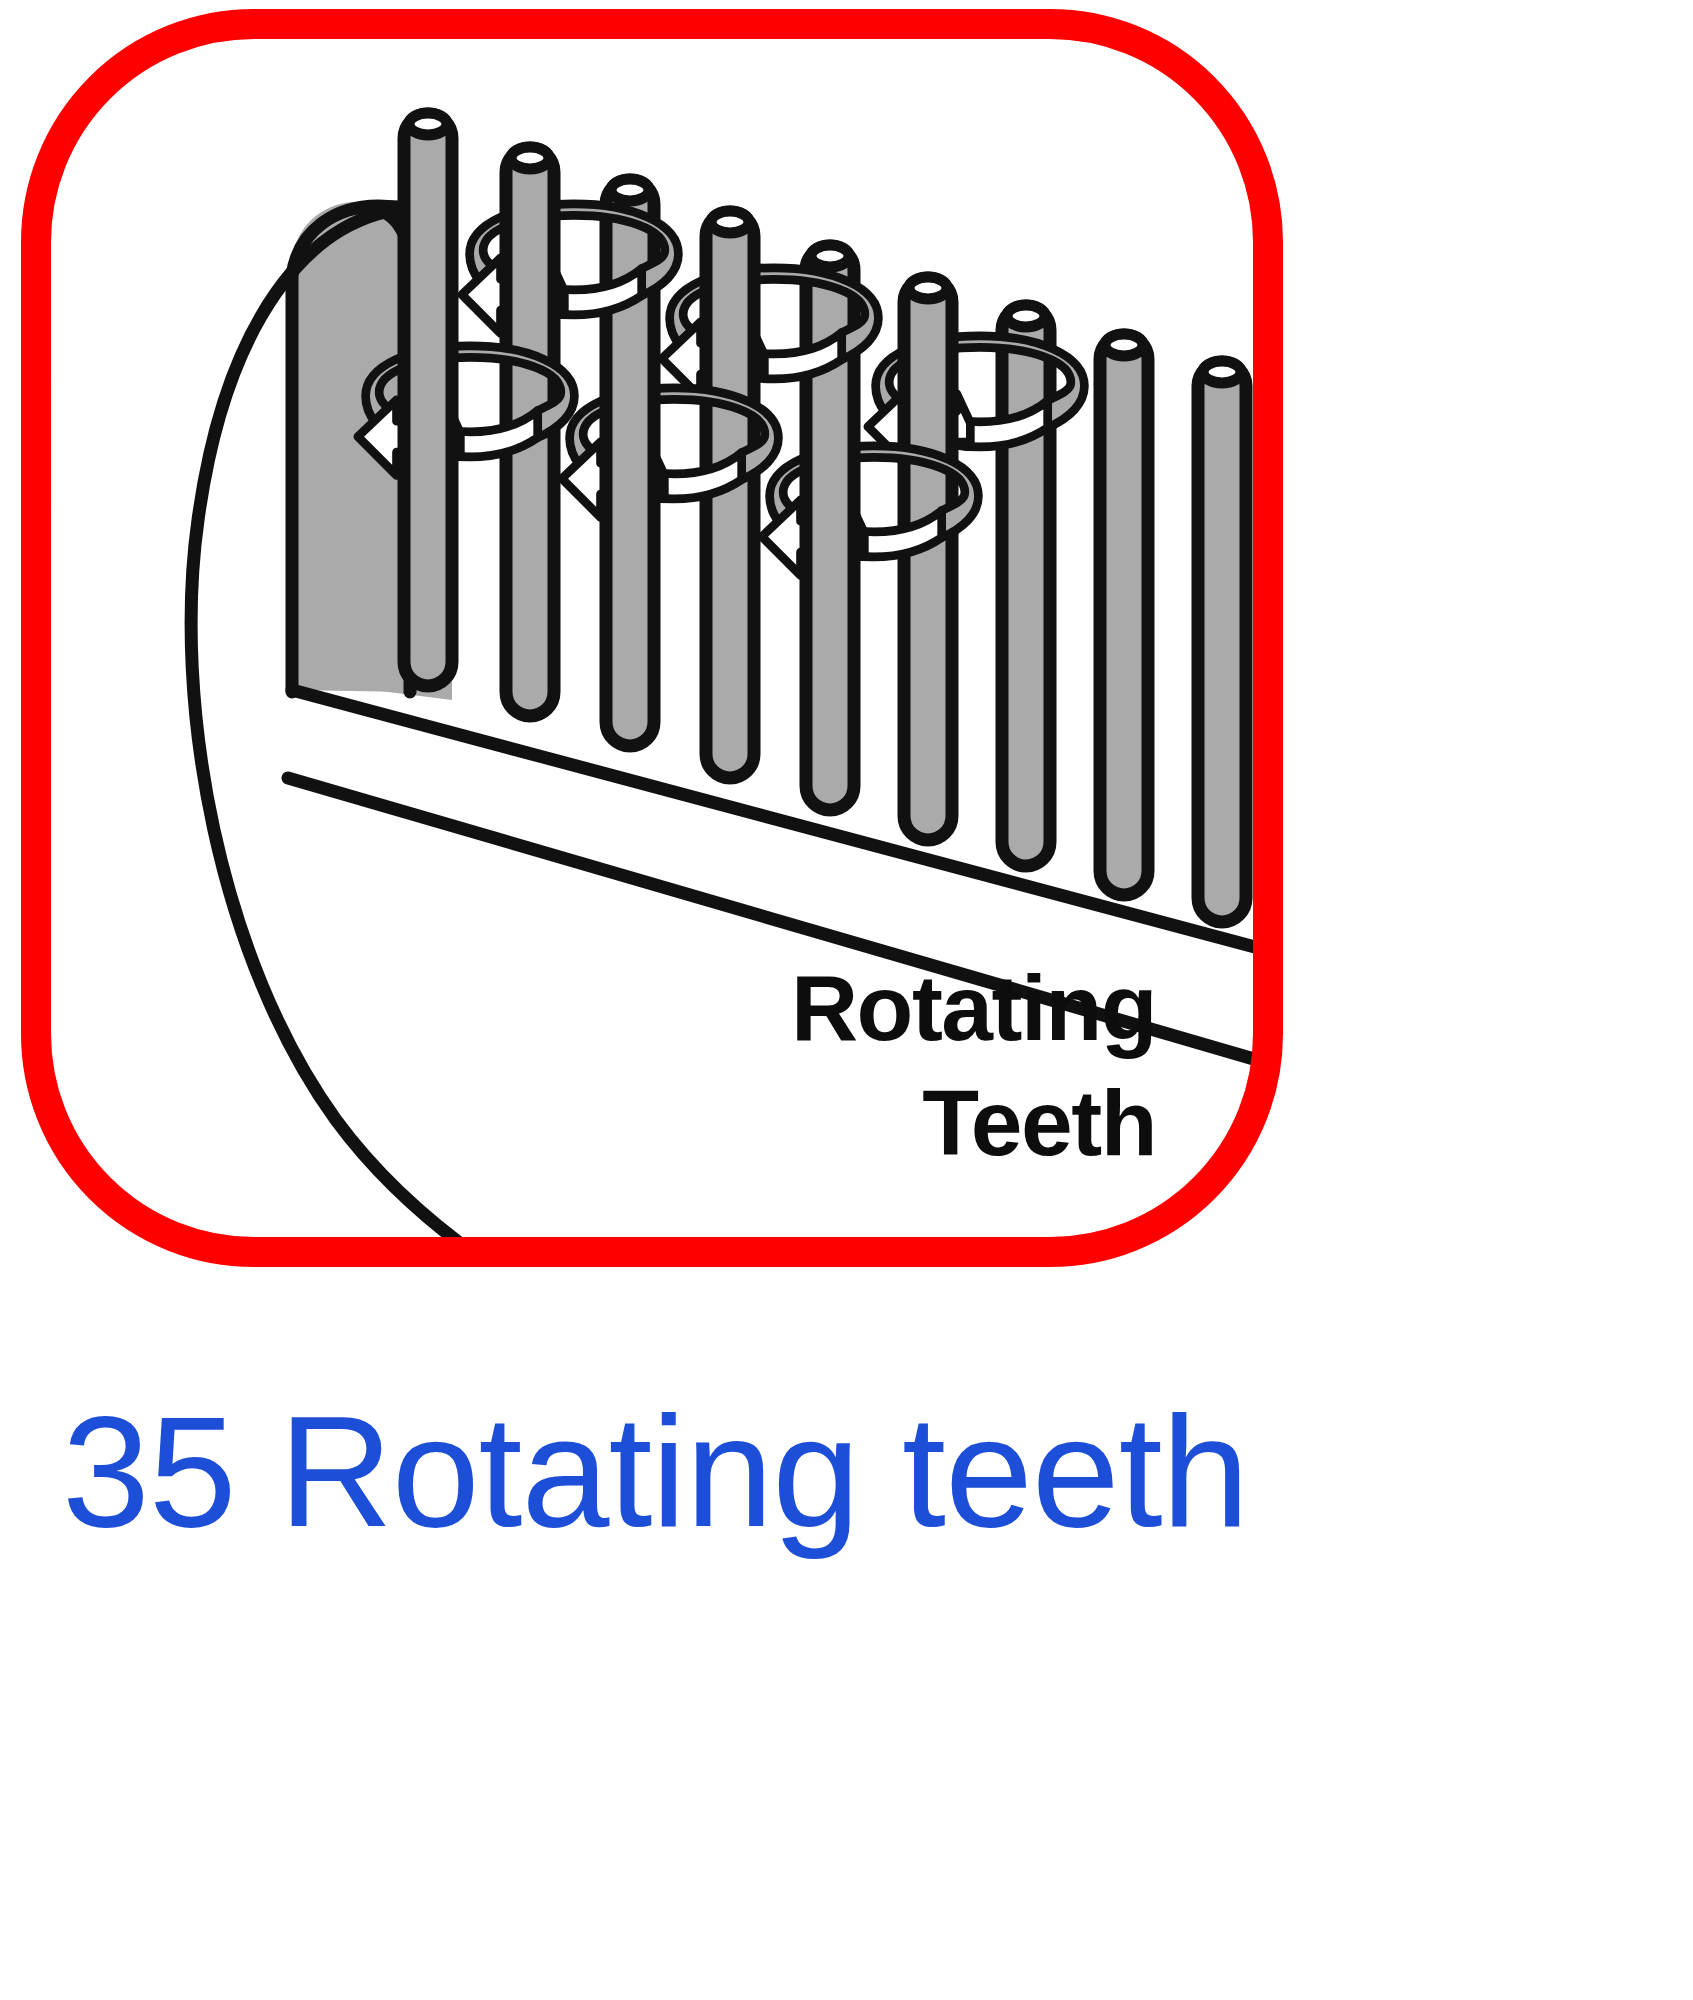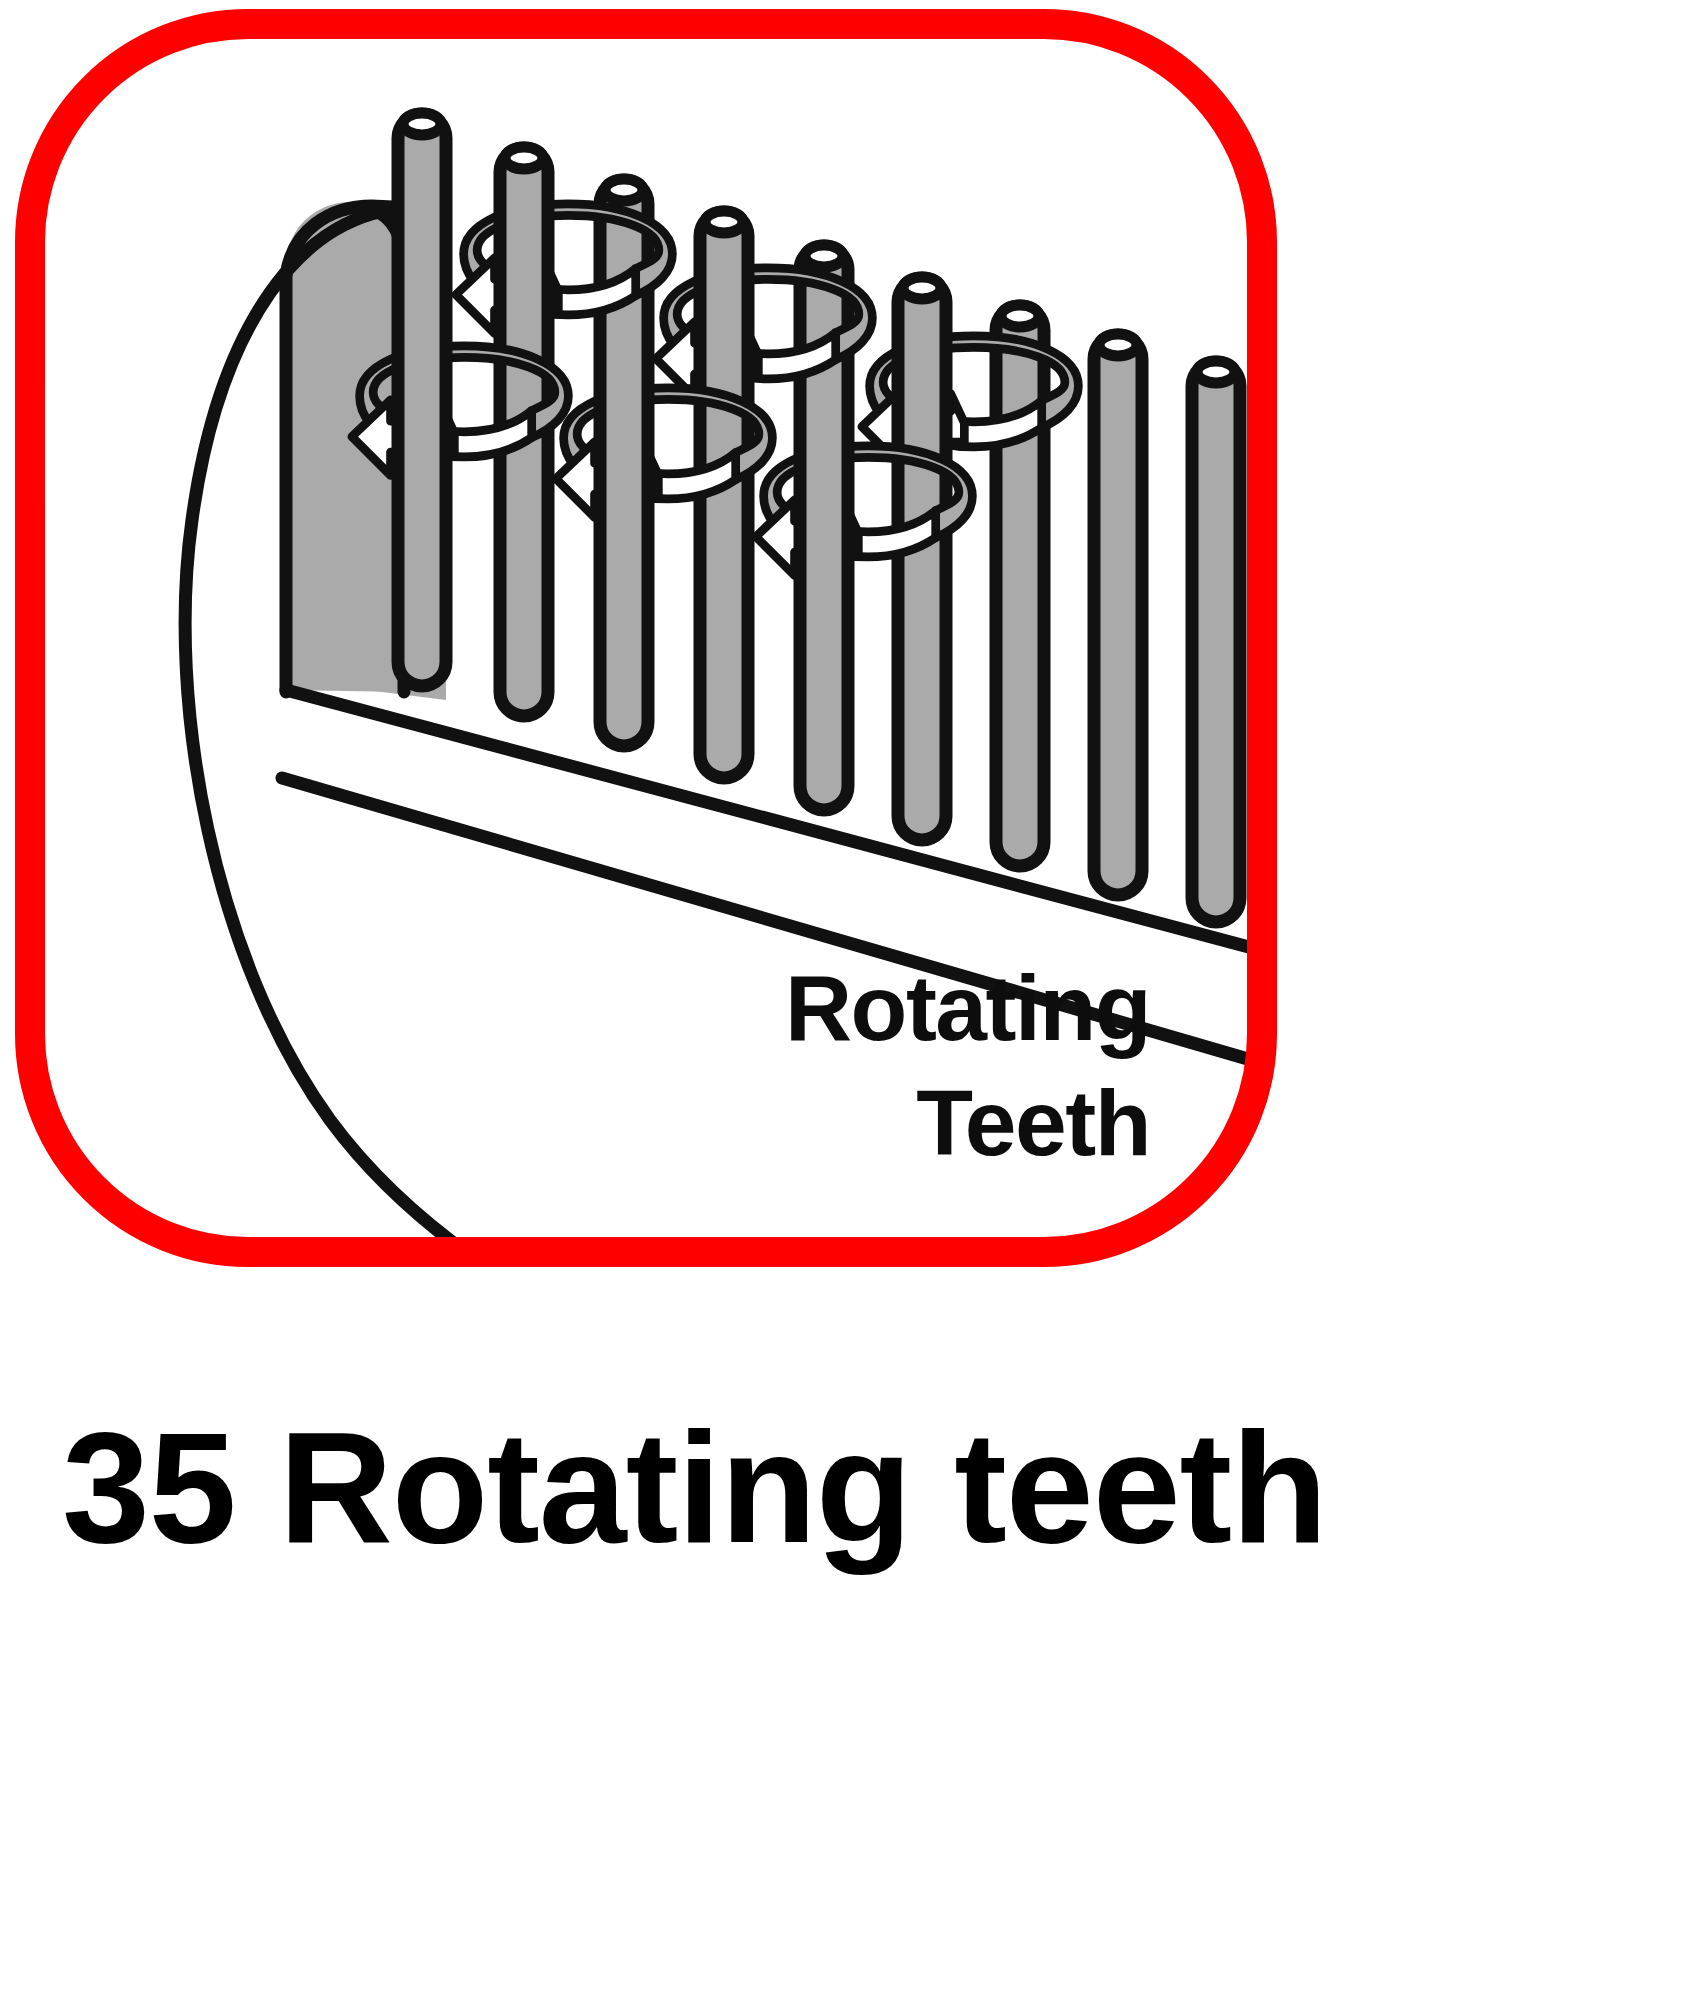--- a/index.html
+++ b/index.html
@@ -17,47 +17,47 @@
     -webkit-font-smoothing: antialiased;
   }
 
   
   #icon-card {
     position: absolute;
     left: 0px;
     top: 0px;
     width: 1537px;
     height: 1290px;
+    padding-left: 6px;
   }
   #icon-svg {
     display: block;
     width: 1693px;
     height: 1290px;
   }
 
   
   #caption {
     position: absolute;
     left: 0;
     top: 1385px;
     width: 1693px;
     text-align: left;
     padding-left: 62px;
     box-sizing: border-box;
   }
   #caption-text {
     display: inline-block;
     font-family: "Liberation Sans", sans-serif;
-    font-weight: bold;
+    font-weight: normal;
     font-size: 158px;
     line-height: 1.1;
     letter-spacing: -1px;
-    color: #000000;
+    color: #1d4ed8;
     white-space: nowrap;
-    margin-top: 16px;
   }
 
   
   .icon-label {
     font-family: "Liberation Sans", sans-serif;
     font-weight: bold;
     font-size: 93px;
     letter-spacing: -1.5px;
     fill: #0d0d0d;
   }

